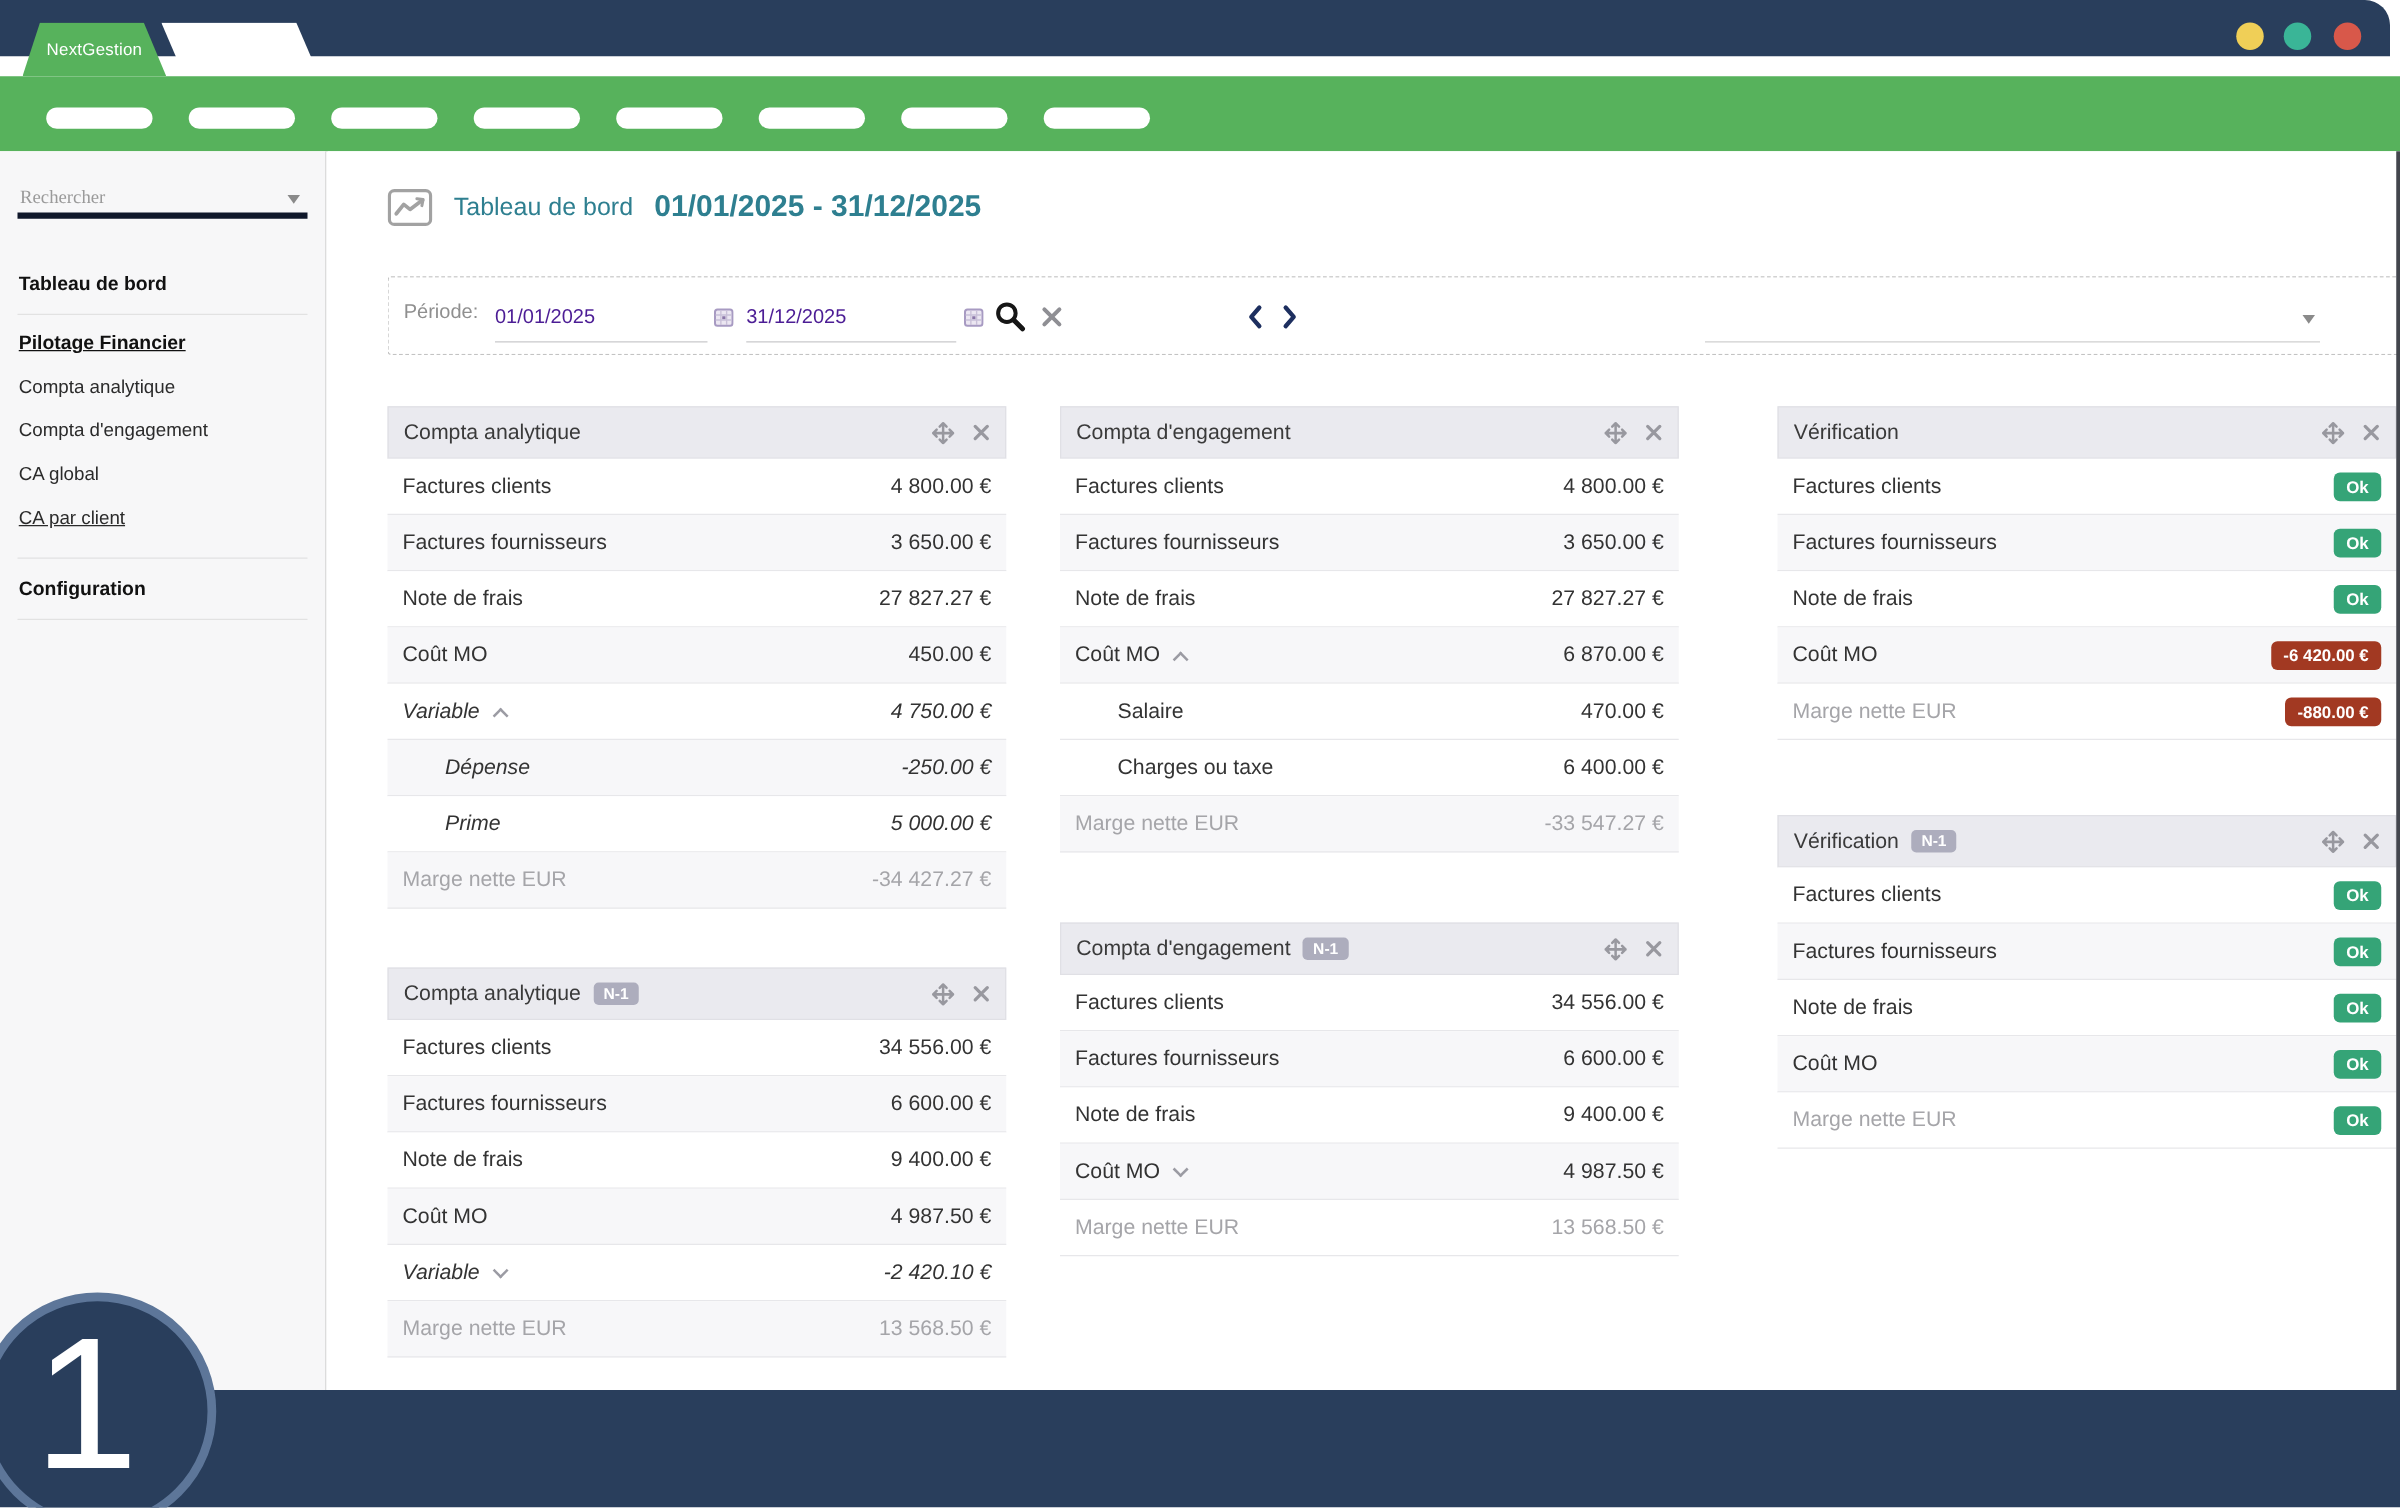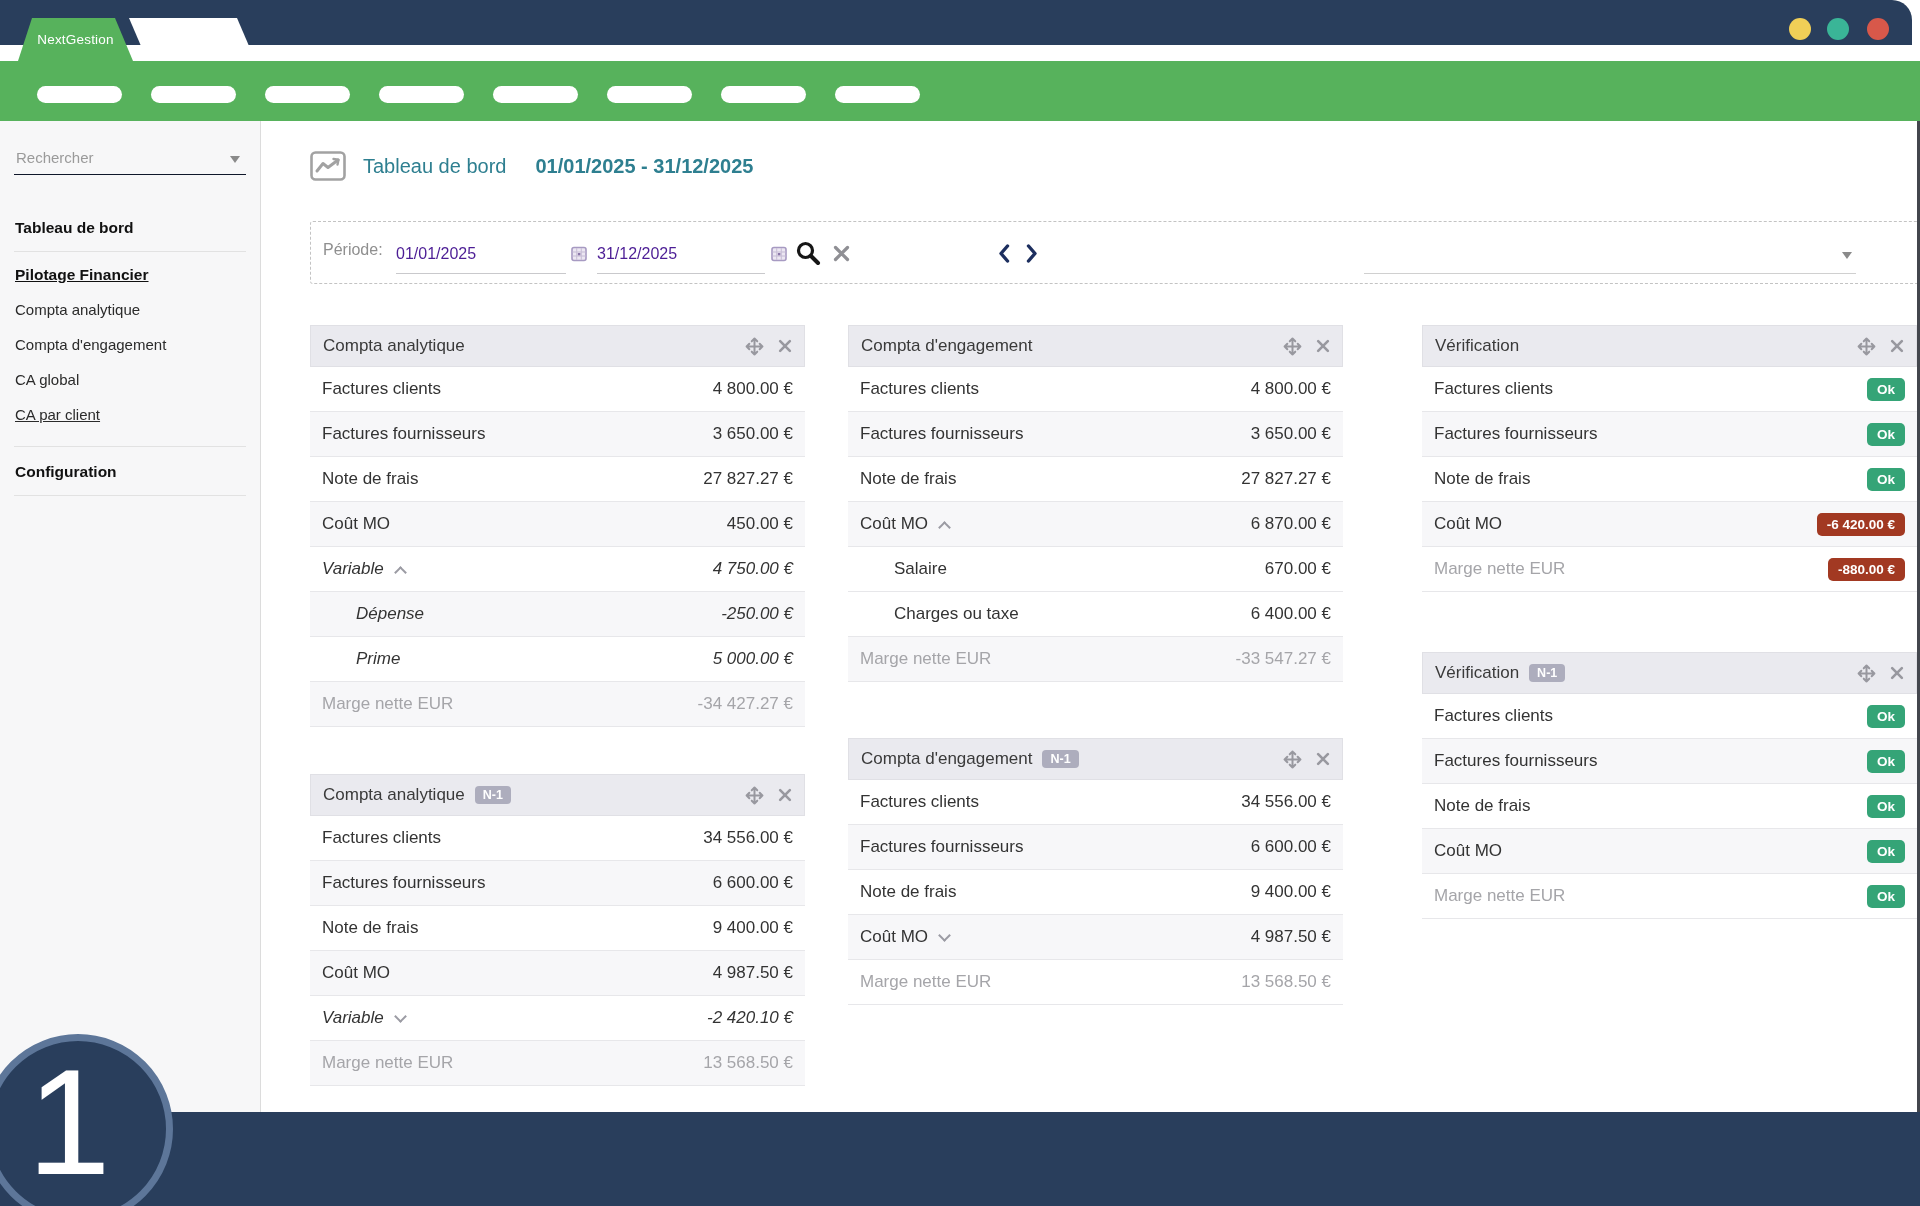--- a/index.html
+++ b/index.html
@@ -27,36 +27,36 @@
   .light.t { left:1827px; background:#3ab597; }
   .light.r { left:1867px; background:#d8584a; }
   
   .greenbar { position:absolute; left:0; top:61px; width:1920px; height:60px; background:#57b25c; }
   .pills { position:absolute; left:37px; top:25px; display:flex; gap:29px; }
   .pill { width:85px; height:17px; background:#fff; border-radius:9px; }
   
   .sidebar { position:absolute; left:0; top:121px; width:261px; bottom:94px;
              background:#f7f7f8; border-right:1px solid #dcdcdc; }
   .search-box { margin:22px 14px 0 14px; height:32px; position:relative;
-                border-bottom:1px solid #0f172a; cursor:pointer; }
+                border-bottom:5px solid #0f172a; cursor:pointer;font-family:Liberation Serif, serif; }
   .search-ph { color:#9a9a9a; font-size:15px; line-height:30px; display:block; padding-left:2px; }
   .caret { width:0; height:0; border-left:5px solid transparent; border-right:5px solid transparent;
            border-top:7px solid #8a8a8a; position:absolute; right:6px; top:13px; }
   .side-h { font-weight:bold; font-size:15.5px; color:#111; padding:0 15px; }
   .side-item { font-size:15px; color:#2b2b2b; padding:0 15px; line-height:35px; cursor:pointer; }
   .h-dash { margin-top:44px; }
   .h-pilot { margin:14px 0 8px 0;text-decoration:underline; }
   .h-conf { margin:16px 0 0 0; }
   .underl { text-decoration:underline; }
   .side-div { border:none; border-top:1px solid #e2e2e2; margin:14px 14px; }
   
   .main { position:absolute; left:262px; top:121px; right:0; bottom:94px; background:#fff; }
   .page-head { position:absolute; left:48px; top:30px; display:flex; align-items:center; gap:17px; }
   .page-title { font-size:20px; color:#2e7f90; }
-  .page-period { font-size:20px; color:#2e7f90; font-weight:bold;margin-left:12px; }
+  .page-period { font-size:24px; color:#2e7f90; font-weight:bold; }
   
   .filterbar { position:absolute; left:48px; top:100px; width:1821px; height:63px;
                border:1px dashed #c3c3c3; border-radius:3px; }
   .f-label { position:absolute; left:12px; top:19px; font-size:16px; color:#8f8f8f; }
   .date-field { position:absolute; top:12px; height:40px; border-bottom:1px solid #c9c9cc;
                 font-size:16px; color:#4c1d95; text-align:left; line-height:40px; cursor:text; }
   .d1 { left:85px;  width:170px; }
   .d2 { left:286px; width:168px; }
   .cal { position:absolute; top:24px; cursor:pointer; }
   .cal1 { left:260px; } .cal2 { left:460px; }
@@ -323,21 +323,21 @@
         <span class="lbl">Note de frais</span>
         <span class="val">27 827.27 €</span>
       </div>
       <div class="row alt">
         <span class="lbl">Coût MO</span>
         <span class="chev up"></span>
         <span class="val">6 870.00 €</span>
       </div>
       <div class="row sub">
         <span class="lbl">Salaire</span>
-        <span class="val">670.00 €</span>
+        <span class="val">470.00 €</span>
       </div>
       <div class="row sub">
         <span class="lbl">Charges ou taxe</span>
         <span class="val">6 400.00 €</span>
       </div>
       <div class="row alt muted">
         <span class="lbl">Marge nette EUR</span>
         <span class="val">-33 547.27 €</span>
       </div>
     </div>

